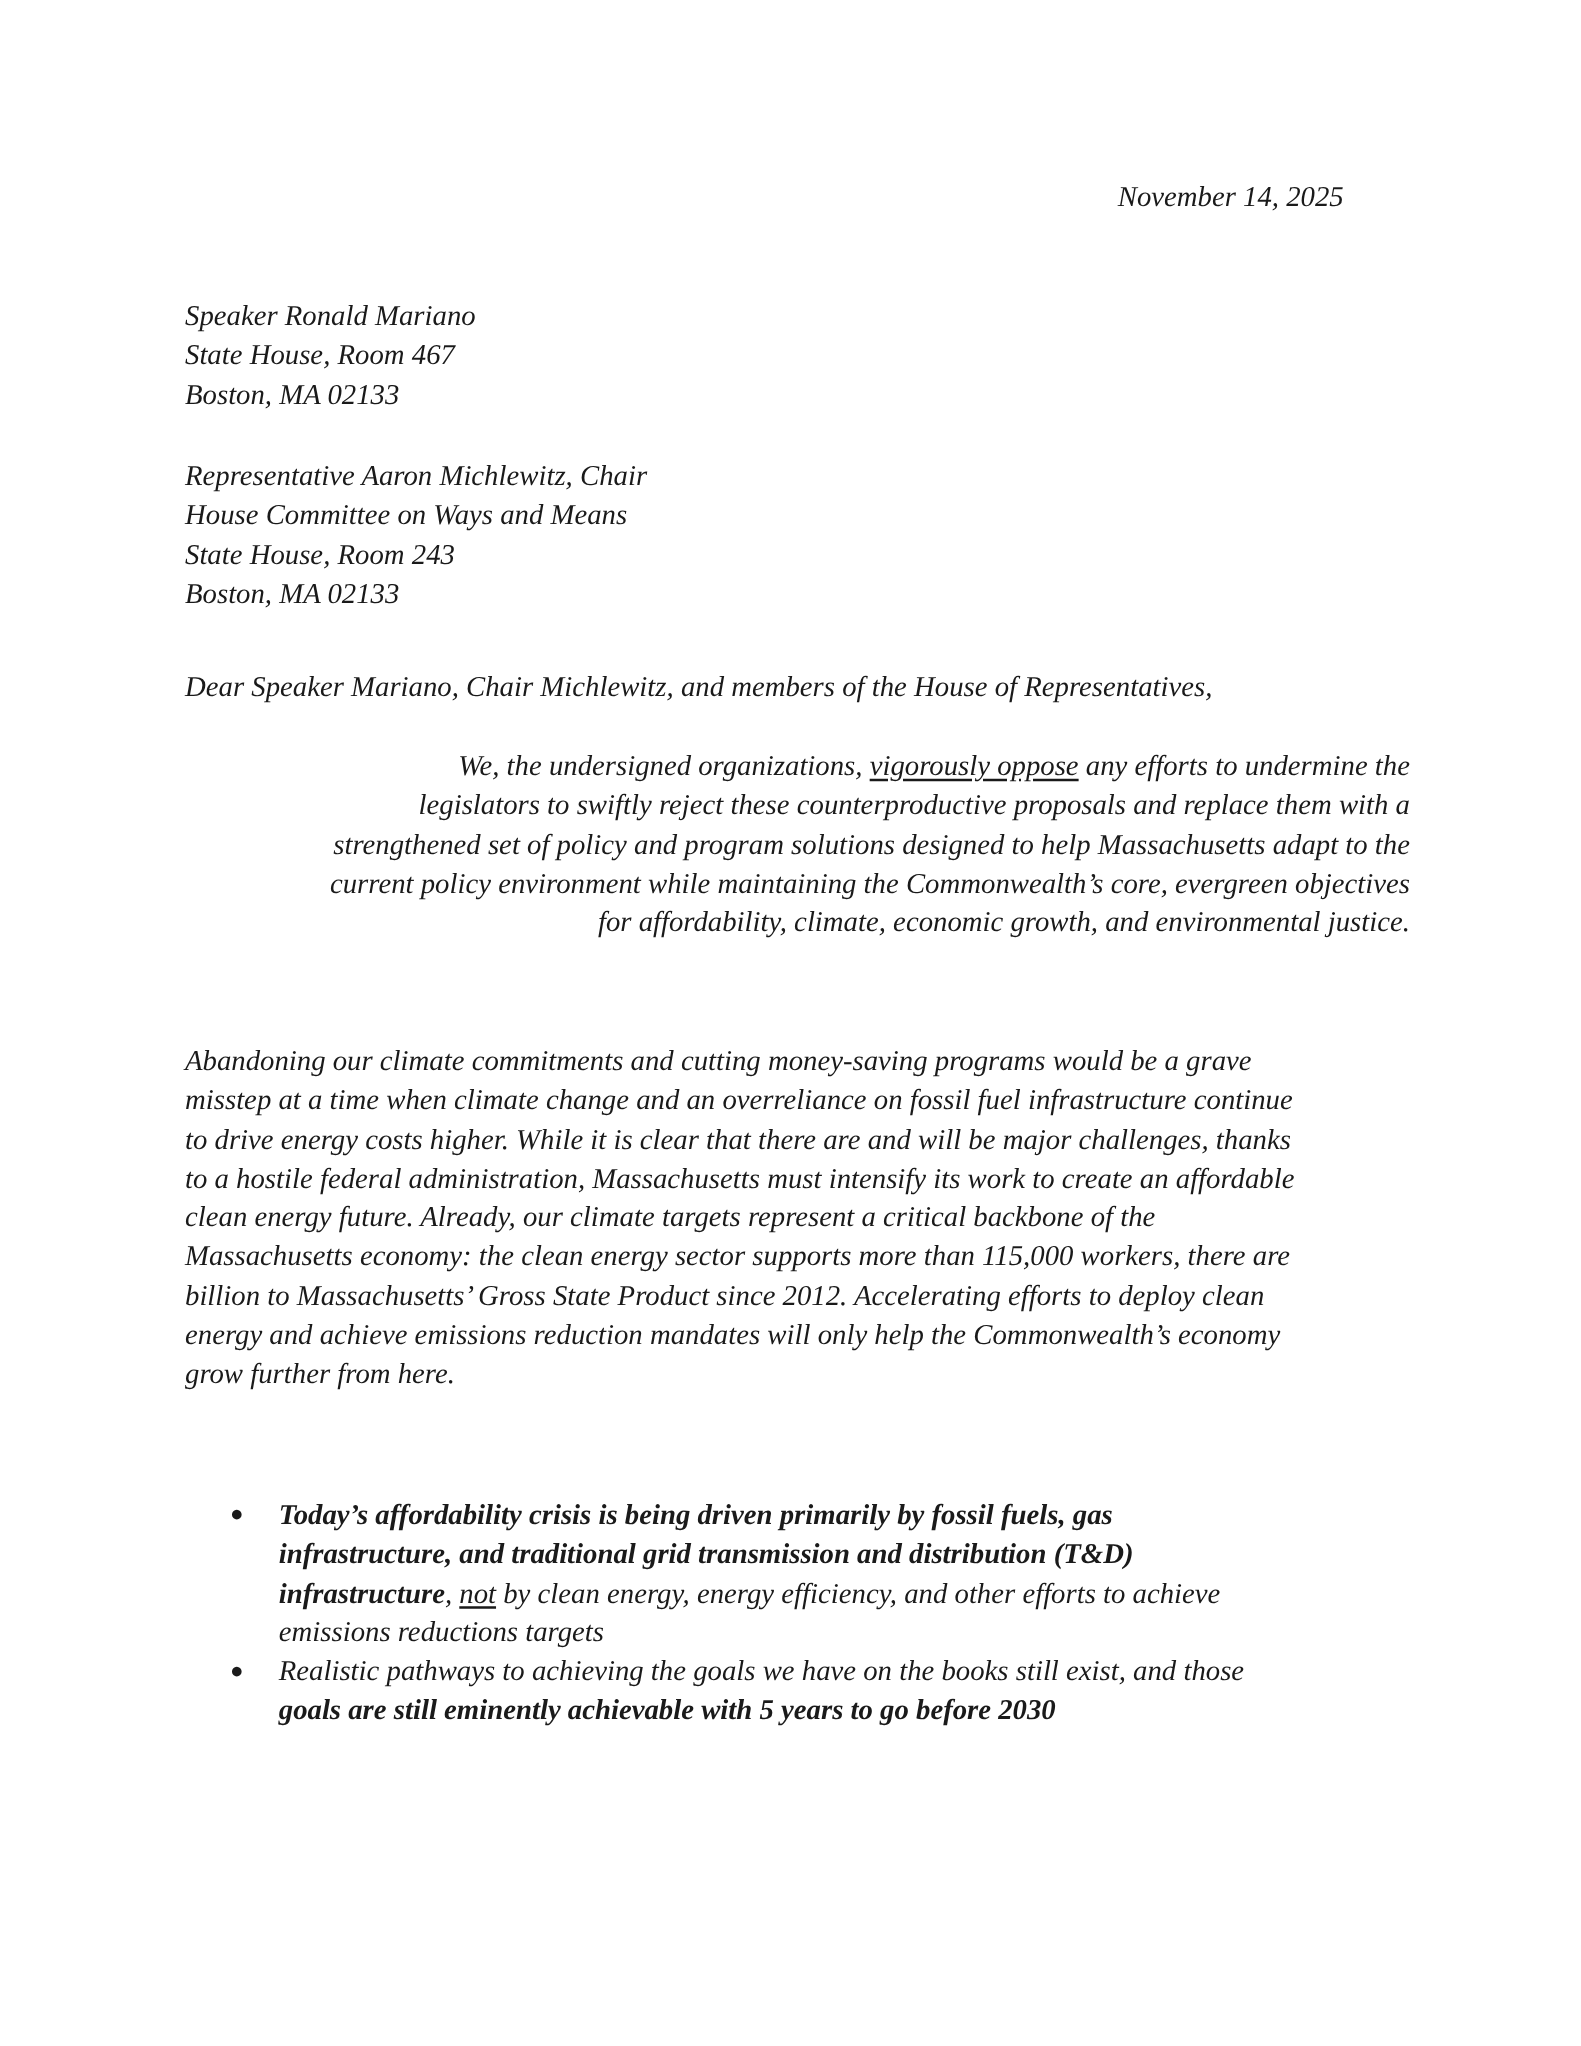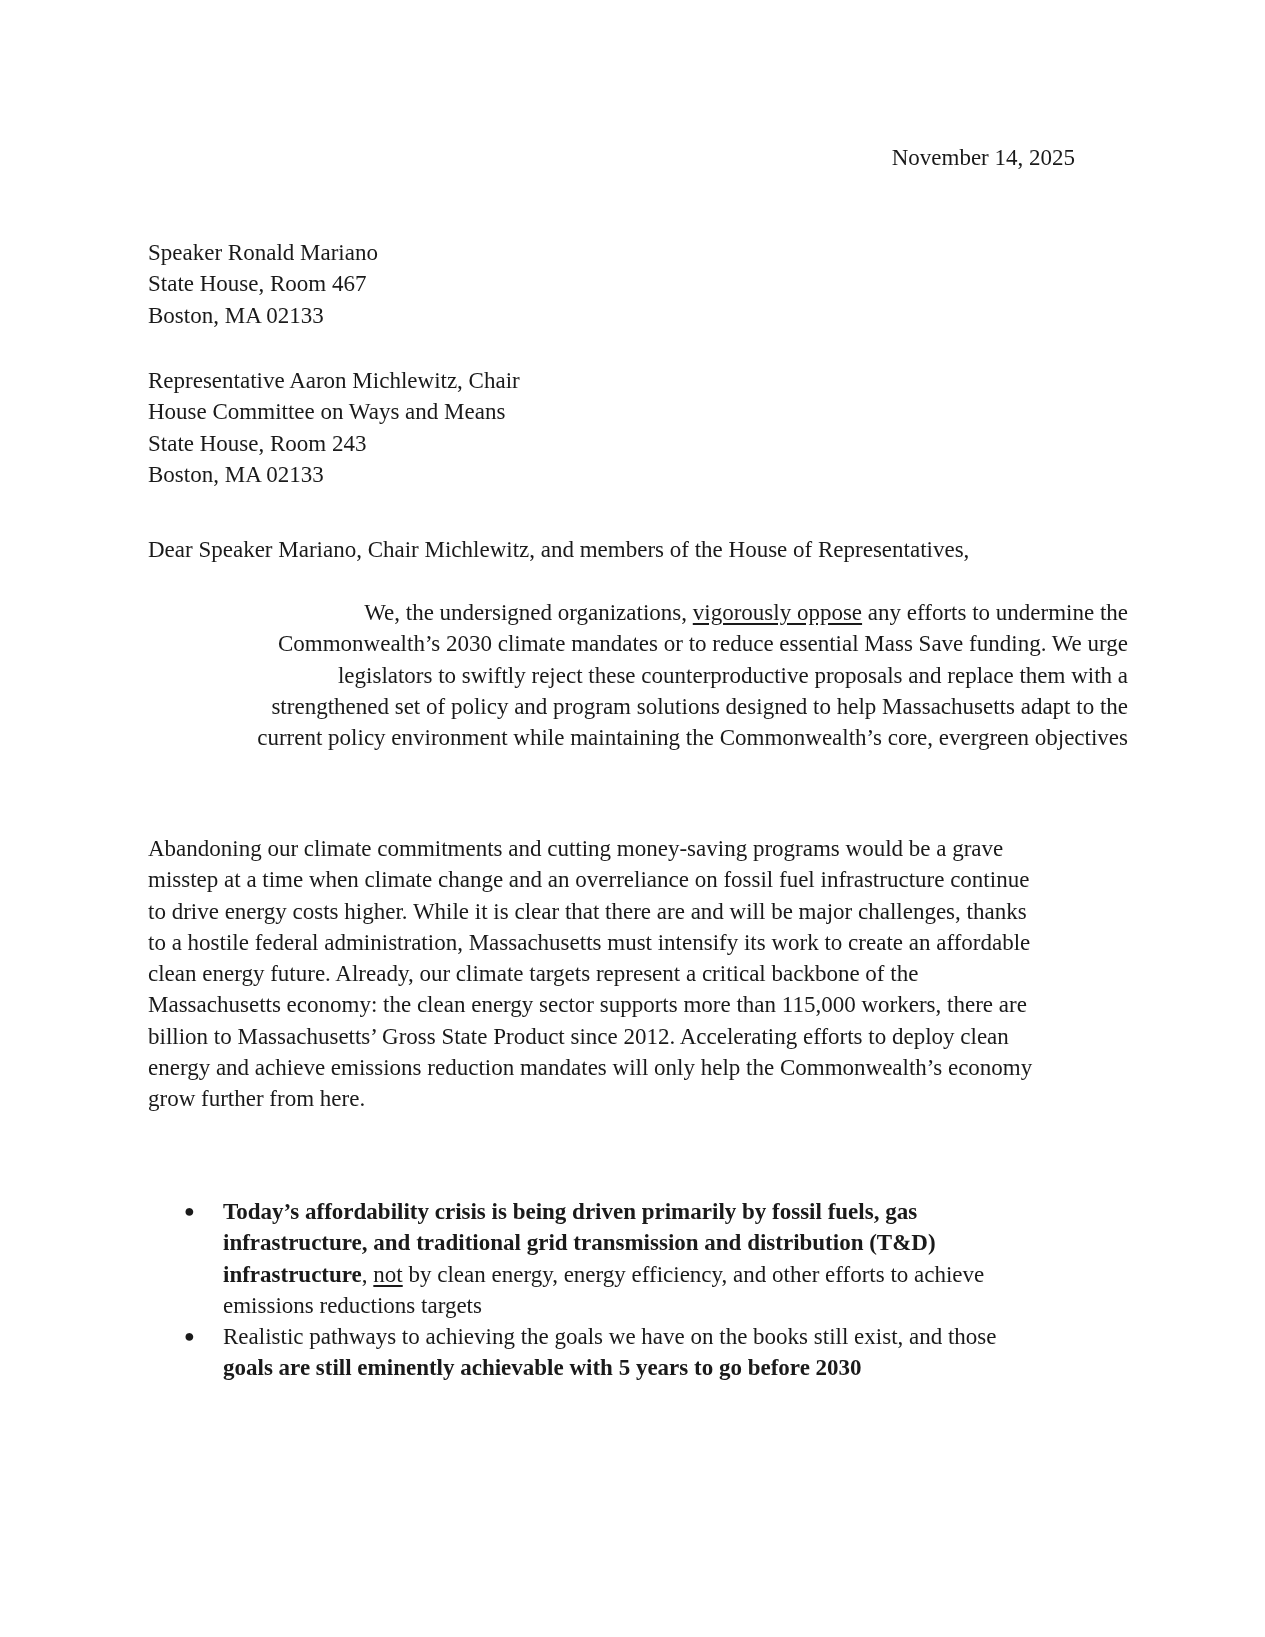--- a/index.html
+++ b/index.html
@@ -17,20 +17,21 @@
       font-size: 23px;
       line-height: 31.3px;
     }
     .page {
       position: absolute;
       left: 0;
       top: 0;
       width: 1265px;
       height: 1637px;
       background: #ffffff;
+      font-style: italic;
     }
     .date {
       position: absolute;
       top: 142px;
       right: 190px;
       white-space: nowrap;
     }
     .block {
       position: absolute;
       left: 148px;
@@ -82,24 +83,24 @@
     <span class="line">Representative Aaron Michlewitz, Chair</span>
     <span class="line">House Committee on Ways and Means</span>
     <span class="line">State House, Room 243</span>
     <span class="line">Boston, MA 02133</span>
   </div>
 
   <div class="block salutation">Dear Speaker Mariano, Chair Michlewitz, and members of the House of Representatives,</div>
 
   <div class="block para1">
     <span class="line"><span>We, the undersigned organizations, </span><u>vigorously oppose</u><span> any efforts to undermine the</span></span>
-    <span class="line">Commonwealth’s 2030 climate mandates or to reduce essential Mass Save funding. We urge</span>
     <span class="line">legislators to swiftly reject these counterproductive proposals and replace them with a</span>
     <span class="line">strengthened set of policy and program solutions designed to help Massachusetts adapt to the</span>
     <span class="line">current policy environment while maintaining the Commonwealth’s core, evergreen objectives</span>
+    <span class="line">for affordability, climate, economic growth, and environmental justice.</span>
   </div>
 
   <div class="block para2">
     <span class="line">Abandoning our climate commitments and cutting money-saving programs would be a grave</span>
     <span class="line">misstep at a time when climate change and an overreliance on fossil fuel infrastructure continue</span>
     <span class="line">to drive energy costs higher. While it is clear that there are and will be major challenges, thanks</span>
     <span class="line">to a hostile federal administration, Massachusetts must intensify its work to create an affordable</span>
     <span class="line">clean energy future. Already, our climate targets represent a critical backbone of the</span>
     <span class="line">Massachusetts economy: the clean energy sector supports more than 115,000 workers, there are</span>
     <span class="line">billion to Massachusetts’ Gross State Product since 2012. Accelerating efforts to deploy clean</span>

